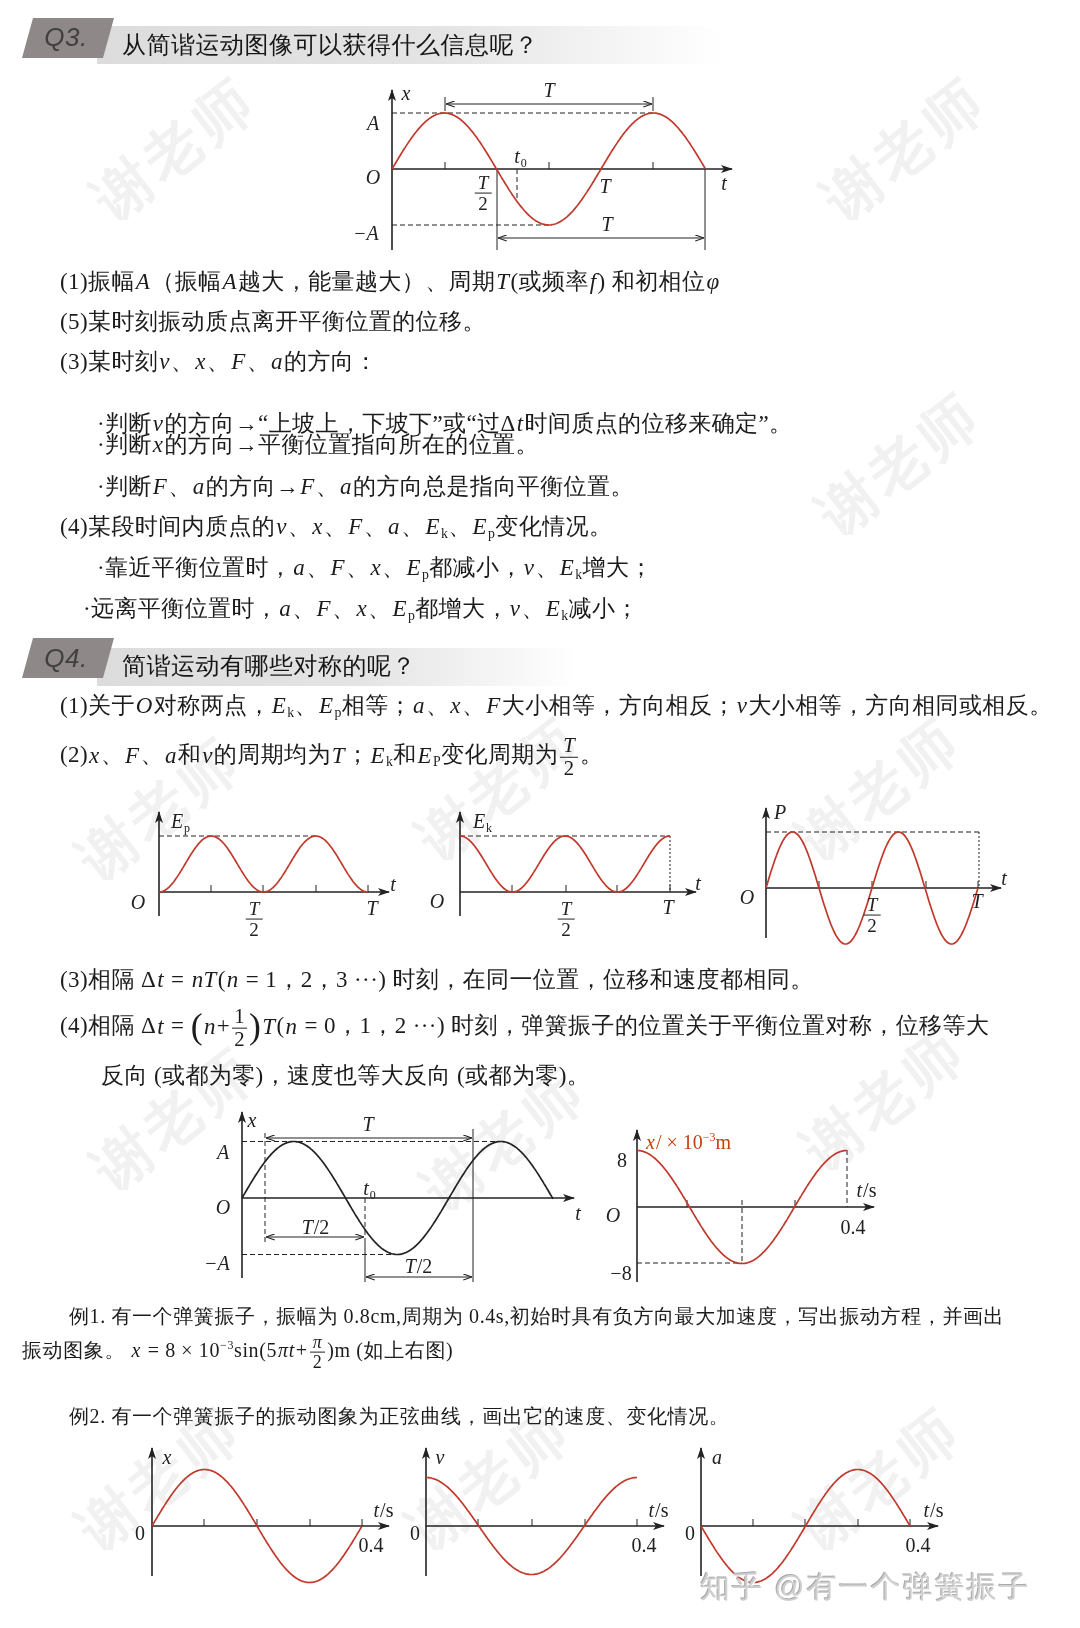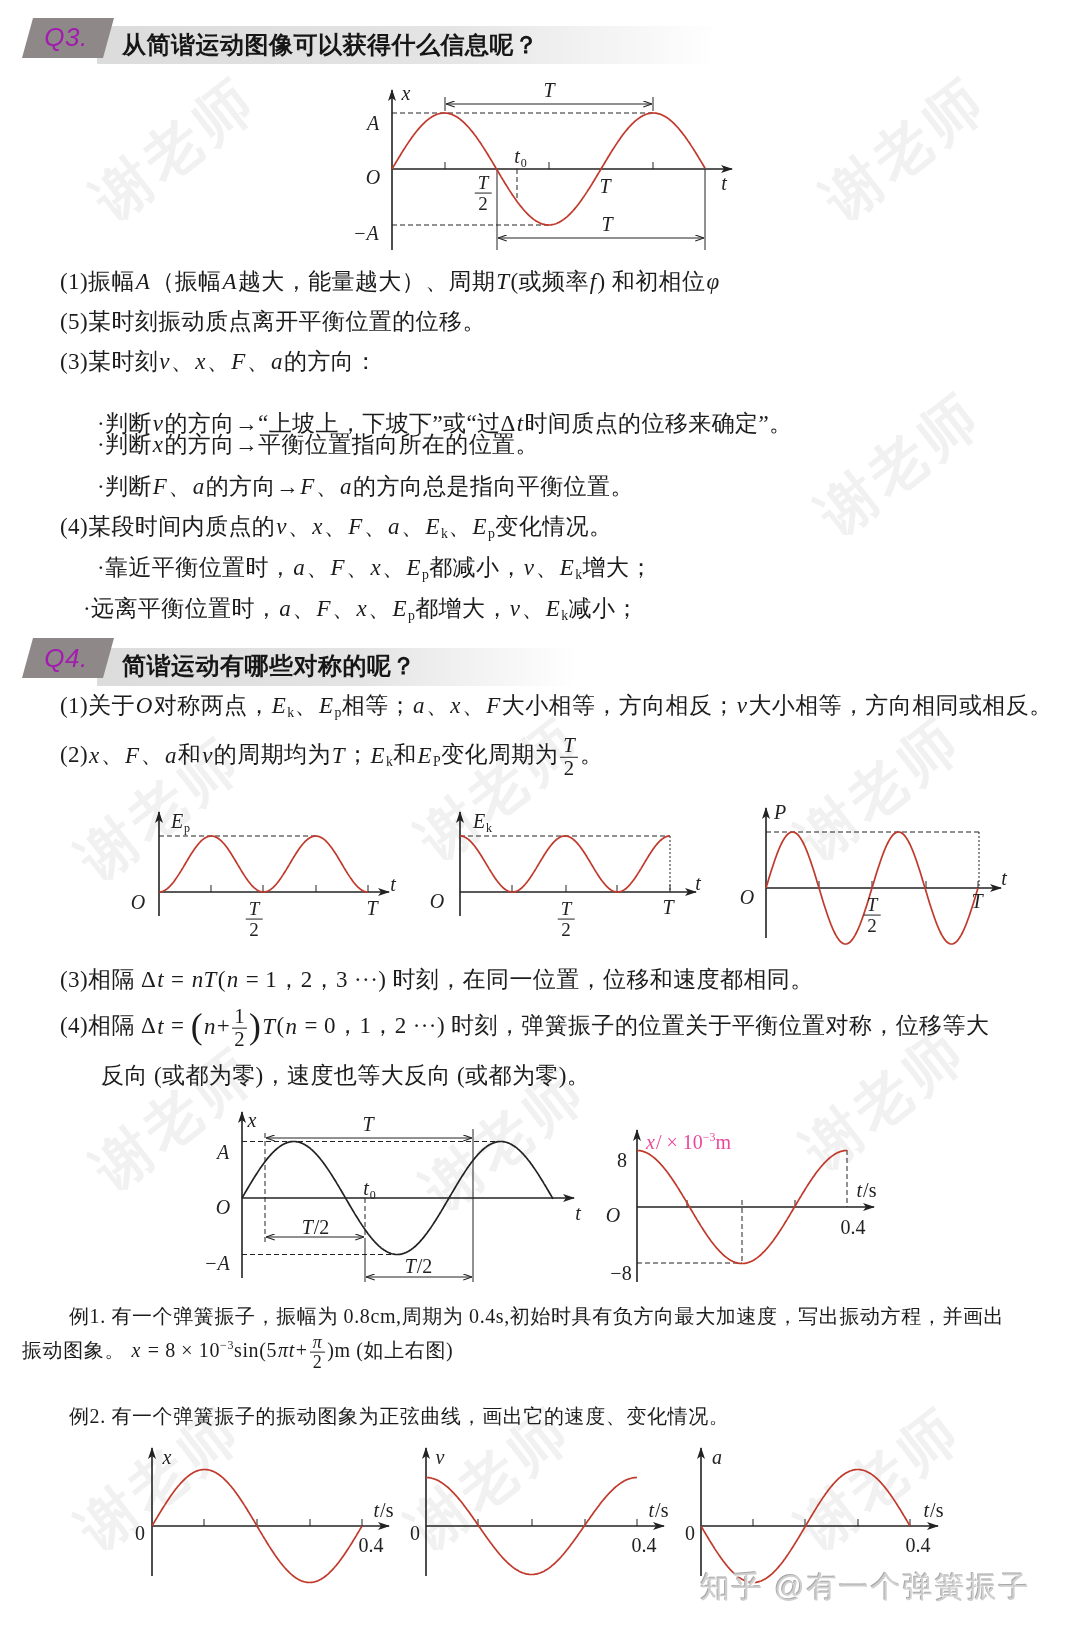--- a/index.html
+++ b/index.html
@@ -3,43 +3,43 @@
 <meta charset="utf-8">
 <style>
   html,body{margin:0;padding:0;}
   body{width:1080px;height:1628px;position:relative;overflow:hidden;background:#ffffff;
        font-family:"Liberation Serif","DejaVu Serif",serif;color:#1c1c1c;}
   .bgmark{position:absolute;transform:translate(-50%,-50%) rotate(-38deg);font-family:"Liberation Sans","DejaVu Sans",sans-serif;
           font-weight:bold;font-size:58px;color:#f1f1f1;white-space:nowrap;letter-spacing:4px;pointer-events:none;}
   .qtab{position:absolute;left:22px;width:92px;height:40px;background:#8f8888;
         clip-path:polygon(11px 0,100% 0,calc(100% - 11px) 100%,0 100%);}
   .qbadge{position:absolute;transform:translate(-50%,-50%);font-family:"Liberation Sans","DejaVu Sans",sans-serif;
-          font-style:italic;font-size:26px;color:#a21caf;letter-spacing:0.5px;}
+          font-style:italic;font-size:26px;color:#404040;letter-spacing:0.5px;}
   .qband{position:absolute;left:97px;height:38px;
          background:linear-gradient(90deg,#dcdcdc 0%,#e4e4e4 55%,rgba(240,240,240,0.6) 85%,rgba(255,255,255,0) 100%);}
   .qtitle{position:absolute;left:122px;transform:translateY(-50%);font-family:"Liberation Sans","DejaVu Sans",sans-serif;
-          font-weight:bold;font-size:24px;color:#161616;white-space:nowrap;letter-spacing:0.5px;}
+          font-weight:normal;font-size:24px;color:#161616;white-space:nowrap;letter-spacing:0.5px;}
   .line{position:absolute;white-space:nowrap;font-size:23px;line-height:1.15;transform:translateY(-50%);letter-spacing:0.4px;}
   .ex{font-size:20px;letter-spacing:0.6px;}
   i{font-style:italic;font-family:"Liberation Serif","DejaVu Serif",serif;padding:0 1px;}
   sub{font-size:0.6em;vertical-align:-0.3em;line-height:0;}
   sup{font-size:0.6em;vertical-align:0.65em;line-height:0;}
   .frac{display:inline-flex;flex-direction:column;align-items:center;vertical-align:middle;font-size:0.9em;line-height:1.05;margin:0 2px;}
   .frac .num{border-bottom:1.2px solid #222;padding:0 2px;}
   .frac .den{padding:0 2px;}
   .big{font-size:1.55em;vertical-align:-0.12em;font-weight:normal;}
   .fig{position:absolute;}
   .fig svg{position:absolute;left:0;top:0;overflow:visible;}
   .ax{stroke:#222;stroke-width:1.6;fill:none;}
   .thin{stroke:#222;stroke-width:1;fill:none;}
   .dash{stroke:#222;stroke-width:1;stroke-dasharray:5 3;fill:none;}
   .dot{stroke:#222;stroke-width:1;stroke-dasharray:2 2;fill:none;}
   .curve{fill:none;stroke-width:1.7;stroke-linejoin:round;}
   .lbl{position:absolute;transform:translate(-50%,-50%);font-size:20px;line-height:1;white-space:nowrap;color:#222;}
-  .lbl-l{position:absolute;transform:translate(0,-50%);font-size:20px;line-height:1;white-space:nowrap;color:#ec4899;}
+  .lbl-l{position:absolute;transform:translate(0,-50%);font-size:20px;line-height:1;white-space:nowrap;color:#c2410c;}
   .lbl .frac{font-size:0.95em;}
   .wm{position:absolute;left:700px;top:1587px;transform:translateY(-50%);font-family:"Liberation Sans","DejaVu Sans",sans-serif;
       font-size:30px;color:#cfcfcf;white-space:nowrap;text-shadow:1px 1px 0 #ffffff,-1px -1px 0 #a9a9a9;letter-spacing:2px;}
 </style>
 </head>
 <body>
 
 <svg width="0" height="0" style="position:absolute">
   <defs>
     <marker id="axh" viewBox="0 0 12 8" refX="11" refY="4" markerWidth="12" markerHeight="8" orient="auto" markerUnits="userSpaceOnUse">

